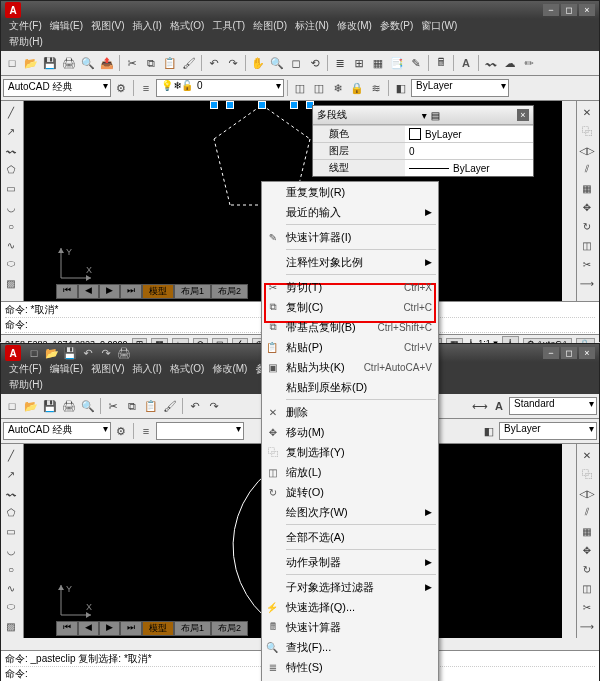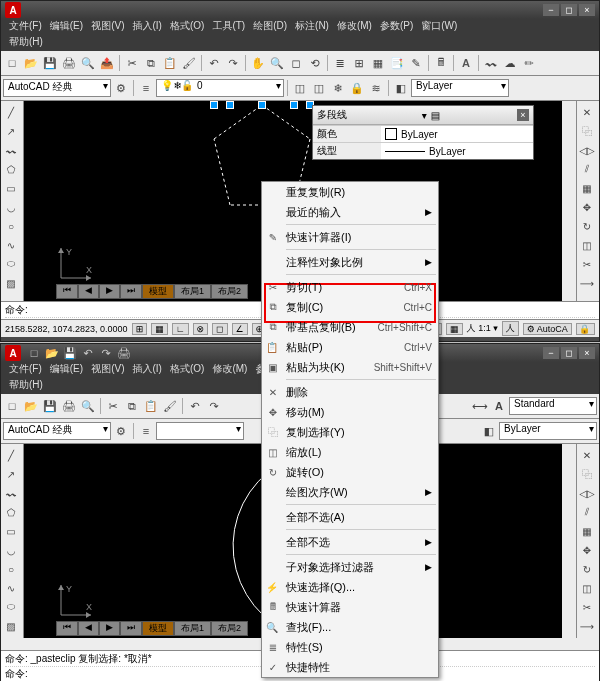--- a/index.html
+++ b/index.html
@@ -25,21 +25,21 @@
 .ucs text{fill:#888;font-size:9px}
 .tabs{position:absolute;left:32px;bottom:2px;display:flex;gap:0;font-size:9px}
 .tabs span{background:#888;color:#000;padding:0 6px;border:1px solid #555;cursor:pointer}
 .tabs span.active{background:#a16207}
 .grip{width:6px;height:6px;background:#09f;border:1px solid #fff;position:absolute}
 .pentagon line{stroke:#fff;stroke-dasharray:3 3}
 .qprops{position:absolute;right:28px;top:4px;width:220px;background:#a21caf;border:1px solid #666;font-size:10px}
 .qprops .hdr{background:linear-gradient(#f4f4f4,#d8d8d8);padding:2px 4px;display:flex;align-items:center;border-bottom:1px solid #aaa}
 .qprops .hdr .close{margin-left:auto;background:#666;color:#fff;width:12px;height:12px;text-align:center;cursor:pointer;font-size:9px;line-height:12px}
 .qprops .row{display:flex;border-top:1px solid #ccc}
-.qprops .row .k{width:60px;padding:1px 4px;background:#ededed}
+.qprops .row .k{width:60px;padding:1px 16px;background:#ededed}
 .qprops .row .v{flex:1;padding:1px 4px;background:#fff;display:flex;align-items:center;gap:4px}
 .swatch{width:10px;height:10px;border:1px solid #000;background:#fff}
 .lineswatch{width:40px;height:1px;background:#000}
 .cmdline{background:#fff;border-top:1px solid #888;font-size:10px;padding:1px 4px;color:#000}
 .cmdline .row{display:flex;border-bottom:1px dotted #ccc}
 .status{background:#ededed;font-size:9px;padding:1px 4px;display:flex;align-items:center;gap:4px;border-top:1px solid #888}
 .status .coord{min-width:120px}
 .status .btn{background:#ddd;border:1px solid #999;padding:0 3px;cursor:pointer}
 .ctxmenu{position:absolute;left:261px;top:181px;width:176px;background:#f4f4f4;border:1px solid #888;box-shadow:2px 2px 4px rgba(0,0,0,.4);font-size:11px;z-index:100}
 .ctxmenu .mi{display:flex;align-items:center;padding:2px 6px 2px 24px;position:relative;cursor:pointer;height:16px}
@@ -168,20 +168,24 @@
           <span class="close">×</span>
         </div>
         <div class="row">
             <div class="k">颜色</div>
             <div class="v">
               <span class="swatch"></span>
               <span>ByLayer</span>
             </div>
           </div>
         <div class="row">
+            <div class="k">图层</div>
+            <div class="v">0</div>
+          </div>
+        <div class="row">
             <div class="k">线型</div>
             <div class="v">
               <span class="lineswatch"></span>
               <span>ByLayer</span>
             </div>
           </div>
       </div>
 
       <svg class="ucs" width="40" height="40">
         <line x1="5" y1="35" x2="35" y2="35"></line>
@@ -210,20 +214,21 @@
       <span class="tb-ico">▦</span>
       <span class="tb-ico">✥</span>
       <span class="tb-ico">↻</span>
       <span class="tb-ico">◫</span>
       <span class="tb-ico">✂</span>
       <span class="tb-ico">⟶</span>
     </div>
   </div>
 
   <div class="cmdline">
+    <div class="row">命令: *取消*</div>
     <div class="row">命令:</div>
   </div>
   <div class="status">
     <span class="coord">2158.5282, 1074.2823, 0.0000</span>
     <span class="btn">⊞</span>
     <span class="btn">▦</span>
     <span class="btn">∟</span>
     <span class="btn">⊗</span>
     <span class="btn">◻</span>
     <span class="btn">∠</span>
@@ -390,21 +395,24 @@
       <span class="sc">Ctrl+Shift+C</span>
     </div>
     <div class="mi">
       <span class="ico">📋</span>
       <span>粘贴(P)</span>
       <span class="sc">Ctrl+V</span>
     </div>
     <div class="mi">
       <span class="ico">▣</span>
       <span>粘贴为块(K)</span>
-      <span class="sc">Shift+Shift+V</span>
+      <span class="sc">Ctrl+AutoCA+V</span>
+    </div>
+    <div class="mi">
+      <span>粘贴到原坐标(D)</span>
     </div>
     <div class="sep"></div>
     <div class="mi">
       <span class="ico">✕</span>
       <span>删除</span>
     </div>
     <div class="mi">
       <span class="ico">✥</span>
       <span>移动(M)</span>
     </div>
@@ -423,21 +431,21 @@
     <div class="mi">
       <span>绘图次序(W)</span>
       <span class="arr">▶</span>
     </div>
     <div class="sep"></div>
     <div class="mi">
       <span>全部不选(A)</span>
     </div>
     <div class="sep"></div>
     <div class="mi">
-      <span>全部不选</span>
+      <span>动作录制器</span>
       <span class="arr">▶</span>
     </div>
     <div class="sep"></div>
     <div class="mi">
       <span>子对象选择过滤器</span>
       <span class="arr">▶</span>
     </div>
     <div class="mi">
       <span class="ico">⚡</span>
       <span>快速选择(Q)...</span>

